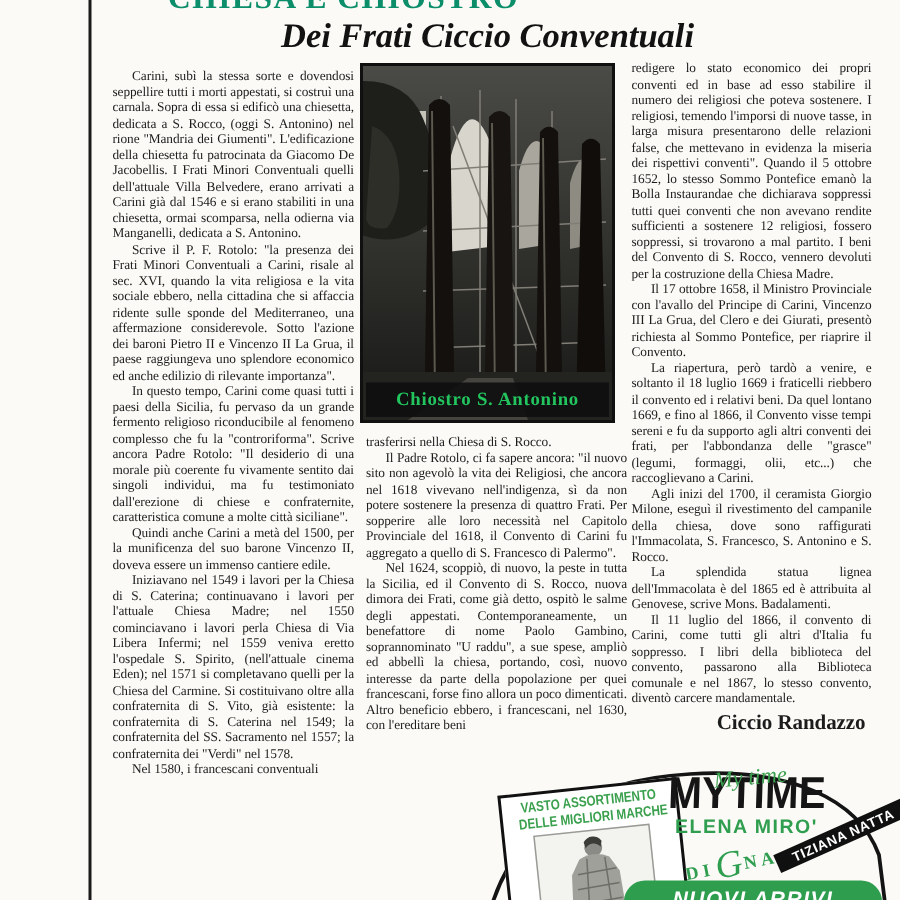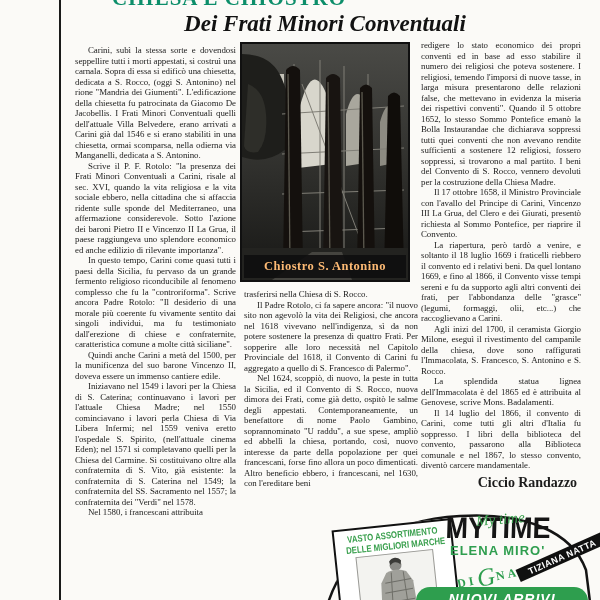--- a/index.html
+++ b/index.html
@@ -16,21 +16,21 @@
   .col p.noindent{text-indent:0;}
   #col1{left:75px;top:45px;width:161px;height:553px;overflow:hidden;}
   #col2a{left:244px;top:289px;width:174px;height:211px;overflow:hidden;}
   #col2b{left:240px;top:502px;width:93px;height:98px;overflow:hidden;line-height:11.2px;}
   #col3{left:421px;top:40px;width:160px;}
   #signature{margin-top:7px;text-align:right;font-weight:bold;font-size:14px;padding-right:4px;}
   #photo{position:absolute;left:240px;top:42px;width:170px;height:240px;border:2px solid #101010;
         box-sizing:border-box;background:#222;}
   #photo svg{display:block;width:100%;height:100%;}
   #photo-caption{position:absolute;left:2px;right:2px;bottom:2px;height:23px;
-        background:rgba(14,14,14,0.9);color:#fdba74;display:flex;align-items:center;
+        background:rgba(14,14,14,0.9);color:#22c55e;display:flex;align-items:center;
         justify-content:center;font-weight:bold;font-size:12.5px;letter-spacing:0.5px;}
   
   #ad{position:absolute;left:318px;top:498px;width:282px;height:102px;}
   #ad-arc{position:absolute;left:0;top:0;}
   #ad-box{position:absolute;left:18px;top:26px;width:120px;height:92px;background:#ffffff;
         border:2px solid #111;transform:rotate(-6deg);text-align:center;padding-top:3px;
         box-sizing:border-box;}
   .ad-green-line{font-family:"Liberation Sans",sans-serif;font-weight:bold;font-size:9.5px;
         color:#3aa04e;transform:scaleX(0.82);transform-origin:center;white-space:nowrap;line-height:11px;}
   #ad-figure{margin:2px auto 0 auto;width:76px;height:60px;border:1px solid #9a9a96;background:#f3f3f0;}
@@ -58,29 +58,29 @@
 <body>
 
 <div id="page">
 
   <div id="rule-left"></div>
 
   <div id="green-heading-clip">
     <div class="inner">CHIESA E CHIOSTRO</div>
   </div>
 
-  <div id="main-title">Dei Frati Minori Conventuali</div>
+  <div id="main-title">Dei Frati Ciccio Conventuali</div>
 
   <div id="col1" class="col">
     <p>Carini, subì la stessa sorte e dovendosi seppellire tutti i morti appestati, si costruì una carnala. Sopra di essa si edificò una chiesetta, dedicata a S. Rocco, (oggi S. Antonino) nel rione "Mandria dei Giumenti". L'edificazione della chiesetta fu patrocinata da Giacomo De Jacobellis. I Frati Minori Conventuali quelli dell'attuale Villa Belvedere, erano arrivati a Carini già dal 1546 e si erano stabiliti in una chiesetta, ormai scomparsa, nella odierna via Manganelli, dedicata a S. Antonino.</p>
     <p>Scrive il P. F. Rotolo: "la presenza dei Frati Minori Conventuali a Carini, risale al sec. XVI, quando la vita religiosa e la vita sociale ebbero, nella cittadina che si affaccia ridente sulle sponde del Mediterraneo, una affermazione considerevole. Sotto l'azione dei baroni Pietro II e Vincenzo II La Grua, il paese raggiungeva uno splendore economico ed anche edilizio di rilevante importanza".</p>
     <p>In questo tempo, Carini come quasi tutti i paesi della Sicilia, fu pervaso da un grande fermento religioso riconducibile al fenomeno complesso che fu la "controriforma". Scrive ancora Padre Rotolo: "Il desiderio di una morale più coerente fu vivamente sentito dai singoli individui, ma fu testimoniato dall'erezione di chiese e confraternite, caratteristica comune a molte città siciliane".</p>
     <p>Quindi anche Carini a metà del 1500, per la munificenza del suo barone Vincenzo II, doveva essere un immenso cantiere edile.</p>
     <p>Iniziavano nel 1549 i lavori per la Chiesa di S. Caterina; continuavano i lavori per l'attuale Chiesa Madre; nel 1550 cominciavano i lavori perla Chiesa di Via Libera Infermi; nel 1559 veniva eretto l'ospedale S. Spirito, (nell'attuale cinema Eden); nel 1571 si completavano quelli per la Chiesa del Carmine. Si costituivano oltre alla confraternita di S. Vito, già esistente: la confraternita di S. Caterina nel 1549; la confraternita del SS. Sacramento nel 1557; la confraternita dei "Verdi" nel 1578.</p>
-    <p>Nel 1580, i francescani attribuita</p>
+    <p>Nel 1580, i francescani conventuali</p>
   </div>
 
   <div id="photo">
     <svg viewBox="0 0 166 236" preserveAspectRatio="none">
       <defs>
         <linearGradient id="pgbg" x1="0" y1="0" x2="0" y2="1">
           <stop offset="0" stop-color="#4a4a46"></stop>
             <stop offset="0.6" stop-color="#2c2c29"></stop>
           <stop offset="1" stop-color="#171715"></stop>
         </linearGradient>
@@ -128,21 +128,21 @@
     <p>Il Padre Rotolo, ci fa sapere ancora: "il nuovo sito non agevolò la vita dei Religiosi, che ancora nel 1618 vivevano nell'indigenza, sì da non potere sostenere la presenza di quattro Frati. Per sopperire alle loro necessità nel Capitolo Provinciale del 1618, il Convento di Carini fu aggregato a quello di S. Francesco di Palermo".</p>
     <p>Nel 1624, scoppiò, di nuovo, la peste in tutta la Sicilia, ed il Convento di S. Rocco, nuova dimora dei Frati, come già detto, ospitò le salme degli appestati. Contemporaneamente, un benefattore di nome Paolo Gambino, soprannominato "U raddu", a sue spese, ampliò ed abbellì la chiesa, portando, così, nuovo interesse da parte della popolazione per quei francescani, forse fino allora un poco dimenticati. Altro beneficio ebbero, i francescani, nel 1630, con l'ereditare beni</p>
   </div>
 
   <div id="col3" class="col">
     <p class="noindent">redigere lo stato economico dei propri conventi ed in base ad esso stabilire il numero dei religiosi che poteva sostenere. I religiosi, temendo l'imporsi di nuove tasse, in larga misura presentarono delle relazioni false, che mettevano in evidenza la miseria dei rispettivi conventi". Quando il 5 ottobre 1652, lo stesso Sommo Pontefice emanò la Bolla Instaurandae che dichiarava soppressi tutti quei conventi che non avevano rendite sufficienti a sostenere 12 religiosi, fossero soppressi, si trovarono a mal partito. I beni del Convento di S. Rocco, vennero devoluti per la costruzione della Chiesa Madre.</p>
     <p>Il 17 ottobre 1658, il Ministro Provinciale con l'avallo del Principe di Carini, Vincenzo III La Grua, del Clero e dei Giurati, presentò richiesta al Sommo Pontefice, per riaprire il Convento.</p>
     <p>La riapertura, però tardò a venire, e soltanto il 18 luglio 1669 i fraticelli riebbero il convento ed i relativi beni. Da quel lontano 1669, e fino al 1866, il Convento visse tempi sereni e fu da supporto agli altri conventi dei frati, per l'abbondanza delle "grasce" (legumi, formaggi, olii, etc...) che raccoglievano a Carini.</p>
     <p>Agli inizi del 1700, il ceramista Giorgio Milone, eseguì il rivestimento del campanile della chiesa, dove sono raffigurati l'Immacolata, S. Francesco, S. Antonino e S. Rocco.</p>
     <p>La splendida statua lignea dell'Immacolata è del 1865 ed è attribuita al Genovese, scrive Mons. Badalamenti.</p>
-    <p>Il 14 luglio del 1866, il convento di Carini, come tutti gli altri d'Italia fu soppresso. I libri della biblioteca del convento, passarono alla Biblioteca comunale e nel 1867, lo stesso convento, diventò carcere mandamentale.</p>
+    <p>Il 11 luglio del 1866, il convento di Carini, come tutti gli altri d'Italia fu soppresso. I libri della biblioteca del convento, passarono alla Biblioteca comunale e nel 1867, lo stesso convento, diventò carcere mandamentale.</p>
     <div id="signature">Ciccio Randazzo</div>
   </div>
 
   <div id="ad">
     <svg id="ad-arc" width="282" height="102">
       <path d="M 8 112 C 24 52, 72 22, 142 18 C 208 14 254 34 268 72 L 273 112" fill="none" stroke="#141414" stroke-width="2.5"></path>
     </svg>
     <div id="ad-box">
       <div class="ad-green-line">VASTO ASSORTIMENTO</div>
       <div class="ad-green-line">DELLE MIGLIORI MARCHE</div>

